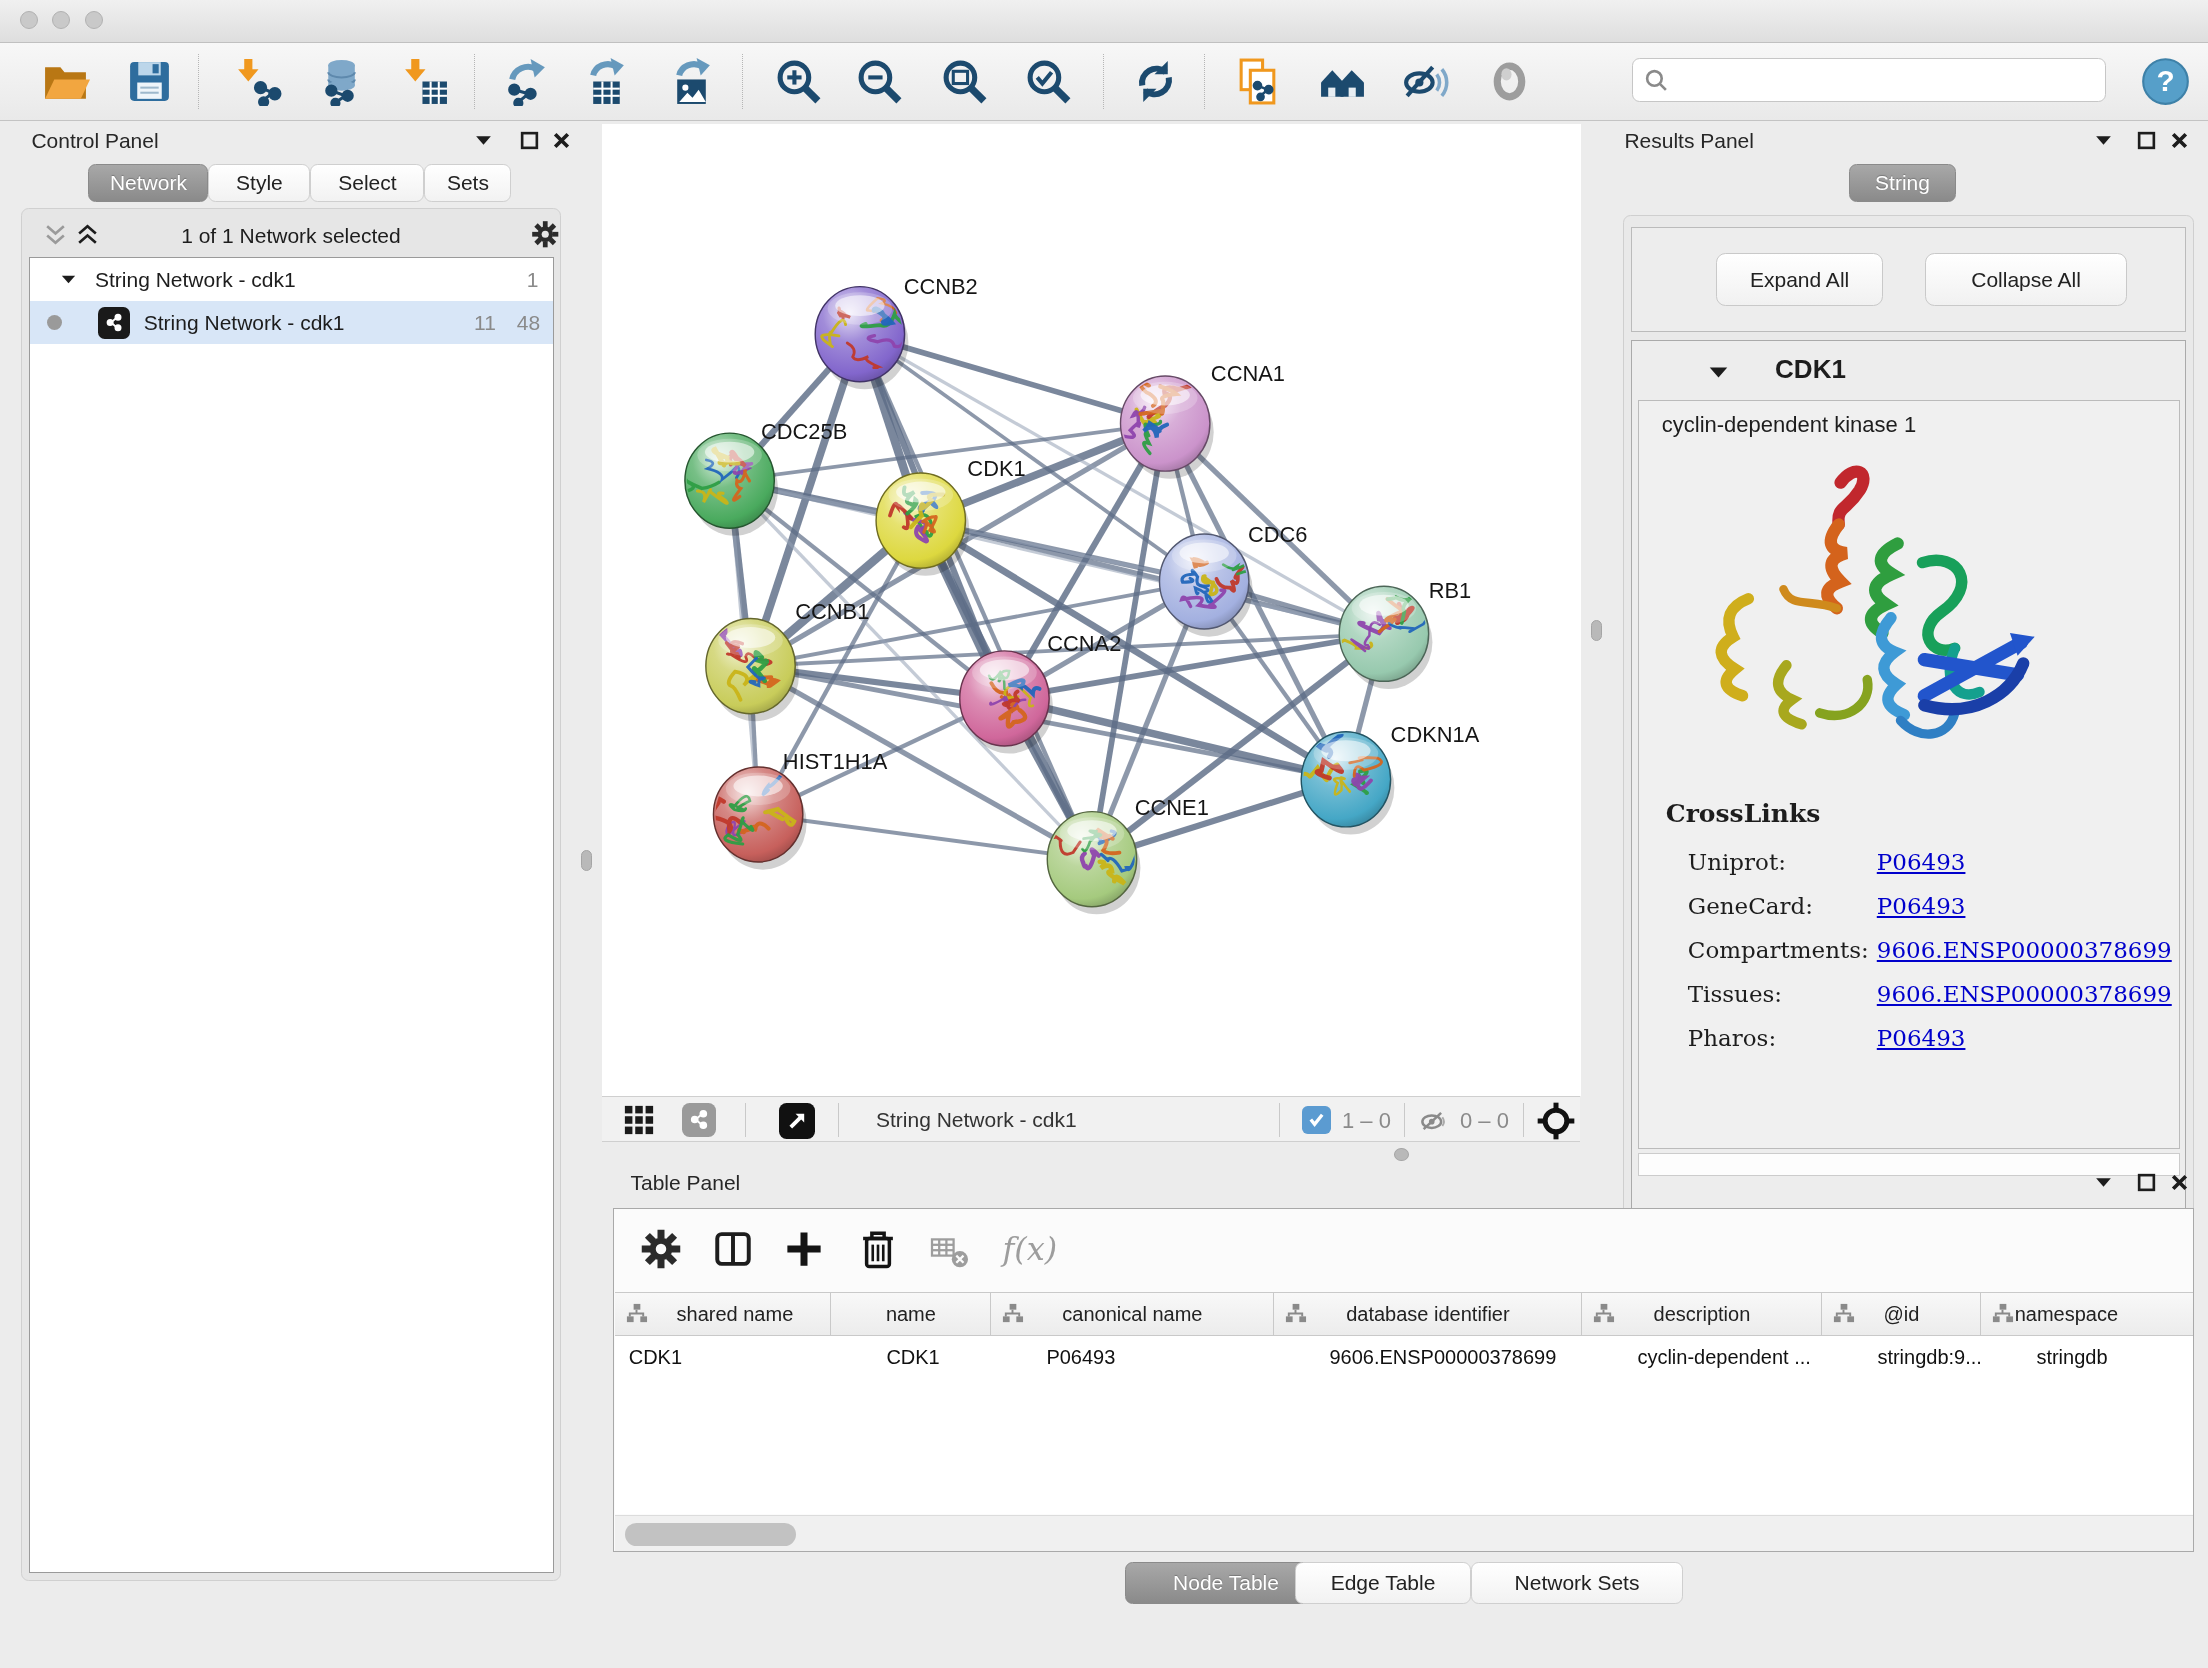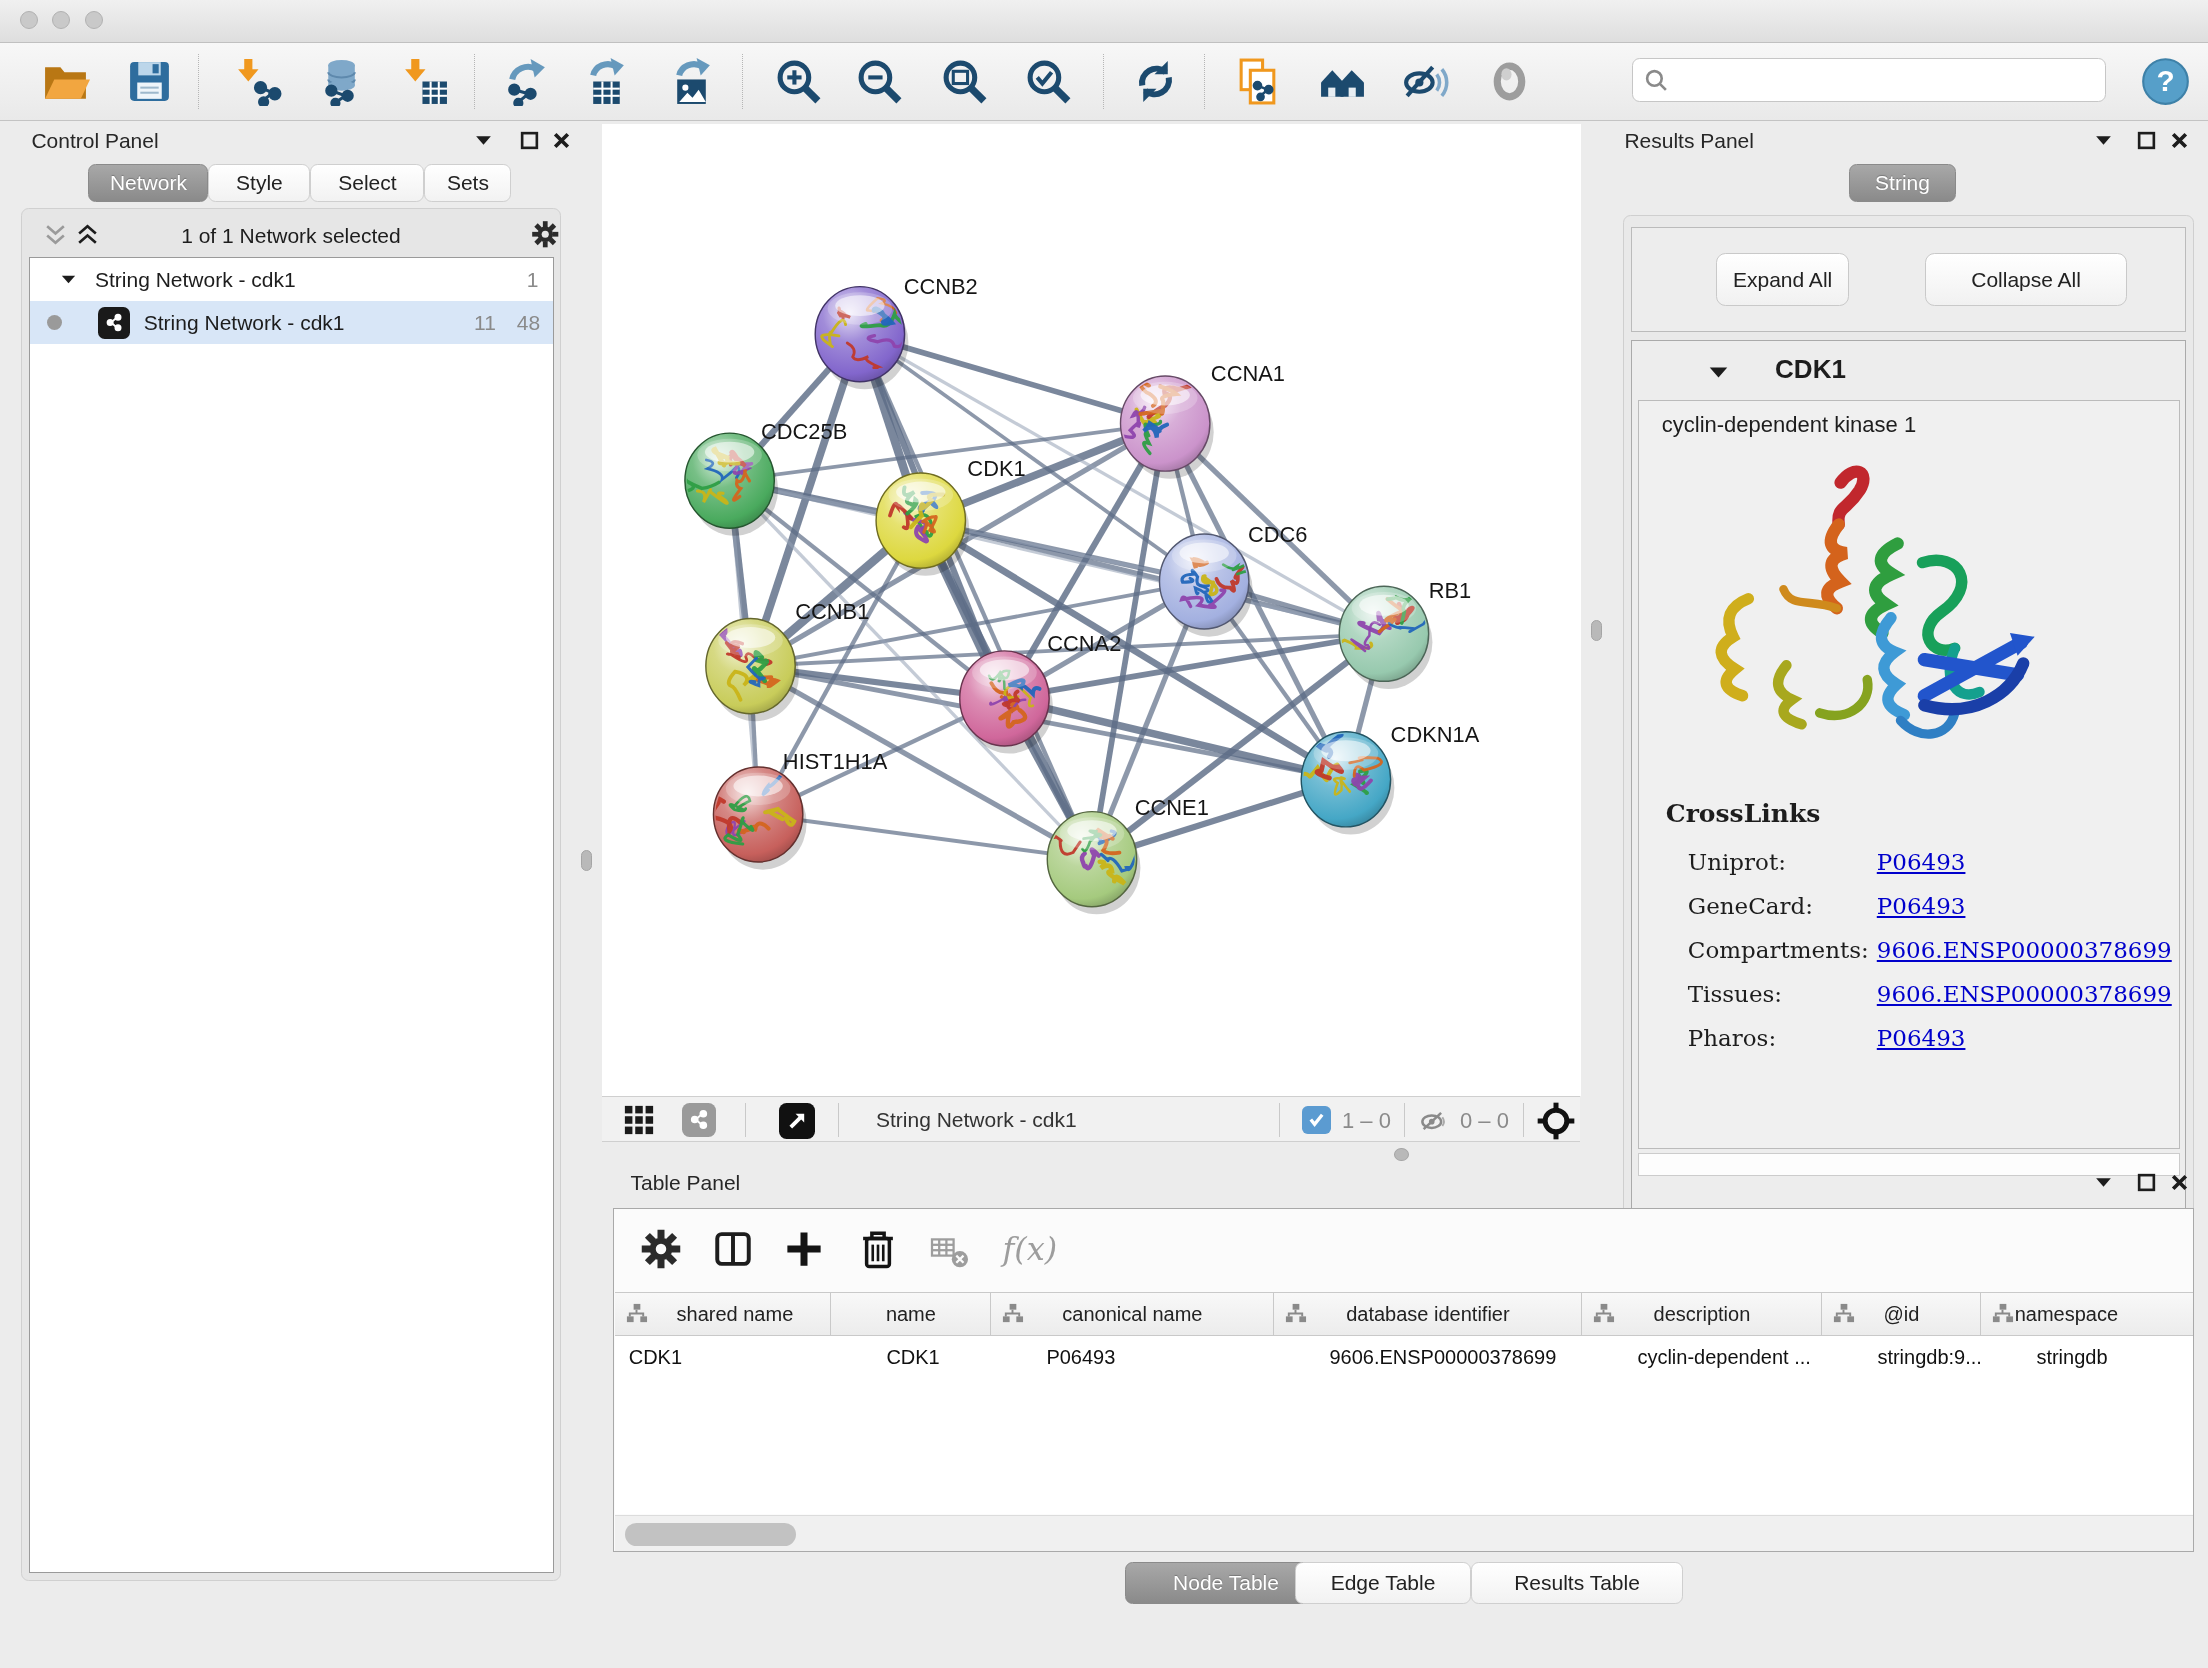--- a/index.html
+++ b/index.html
@@ -690,21 +690,21 @@
           <path d="M4 4l12 12M16 4L4 16" stroke="#1d1d1d" stroke-width="3.5"></path>
         </svg>
       </span>
 
     <div class="abs tab sel" style="left:236px;top:40px;width:107px;">
         <span>String</span>
       </div>
 
     <div class="abs rp-box" style="left:9.5px;top:91px;width:571px;height:1006px;">
       <div class="abs" style="left:7.6px;top:11.4px;width:555px;height:105px;background:#ededed;border:1px solid #bbb;">
-        <div class="abs btn" style="left:84px;top:25px;width:133px;height:53px;">
+        <div class="abs btn" style="left:84px;top:25px;width:167px;height:53px;">
             <span>Expand All</span>
           </div>
         <div class="abs btn" style="left:293px;top:25px;width:202px;height:53px;">
             <span>Collapse All</span>
           </div>
       </div>
       <div class="abs" style="left:7.6px;top:124px;width:555px;height:873px;background:#ededed;border:1px solid #aaa;">
         <span class="abs" style="left:74px;top:19px;"><svg width="25" height="25" viewBox="0 0 20 20">
               <path d="M3 6l7 8 7-8z" fill="#1d1d1d"></path>
             </svg></span>
@@ -905,19 +905,19 @@
       </div>
     </div>
 
     <div class="abs tab sel" style="left:523px;top:397px;width:202px;height:42px;">
         <span>Node Table</span>
       </div>
     <div class="abs tab" style="left:693px;top:397px;width:176px;height:42px;">
         <span>Edge Table</span>
       </div>
     <div class="abs tab" style="left:869px;top:397px;width:212px;height:42px;">
-        <span>Results Table</span>
+        <span>Network Sets</span>
       </div>
   </div>
 
 
 </div>
 
 
 </body></html>

